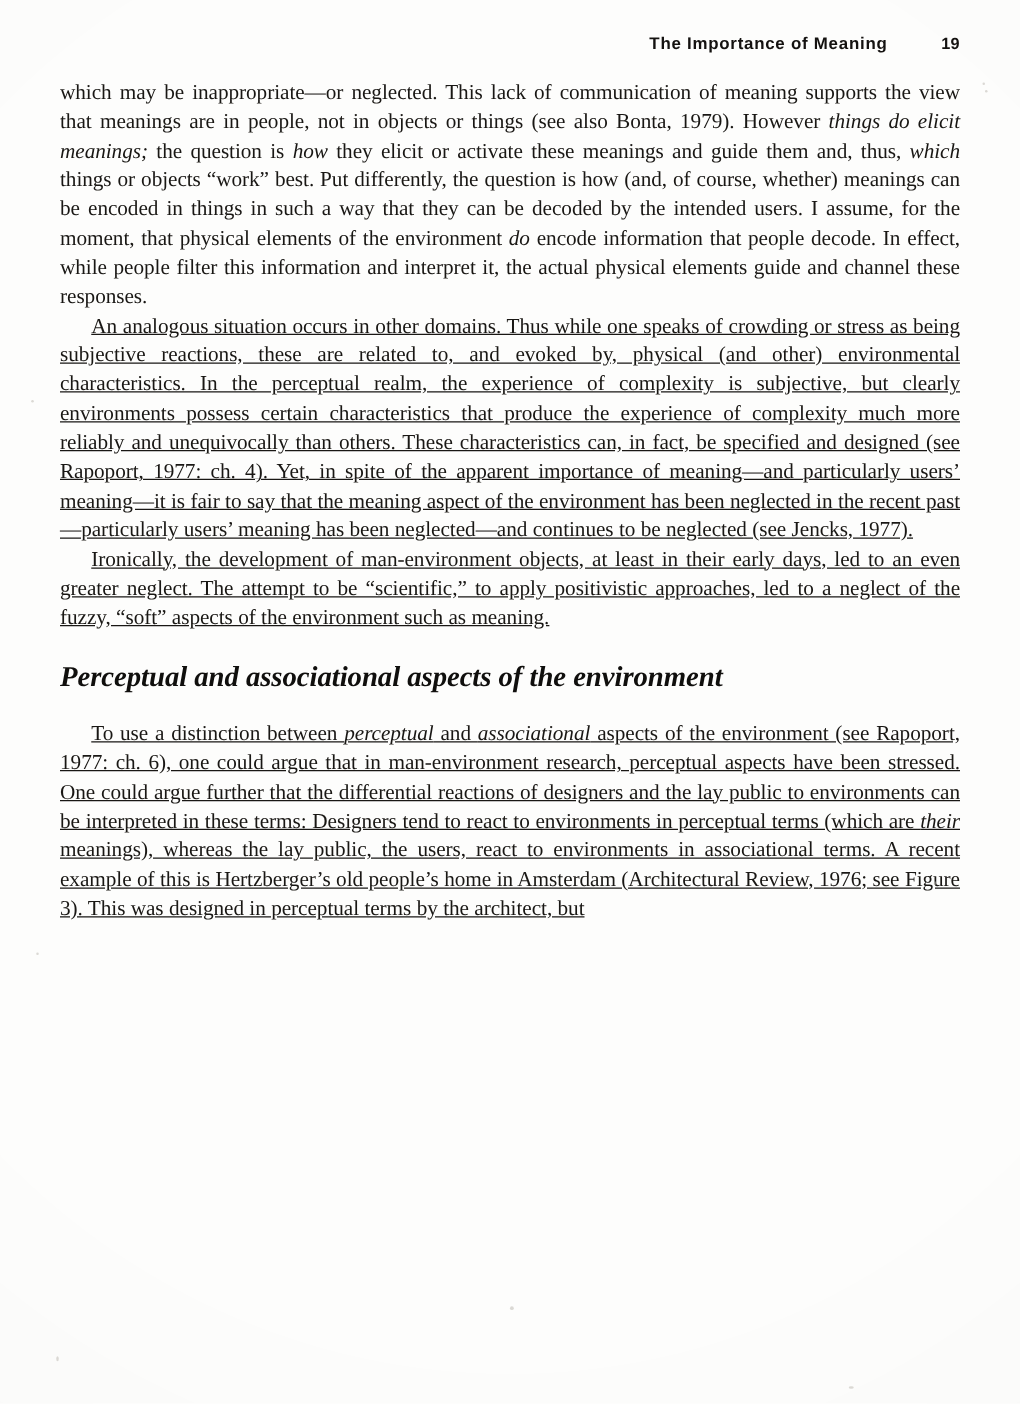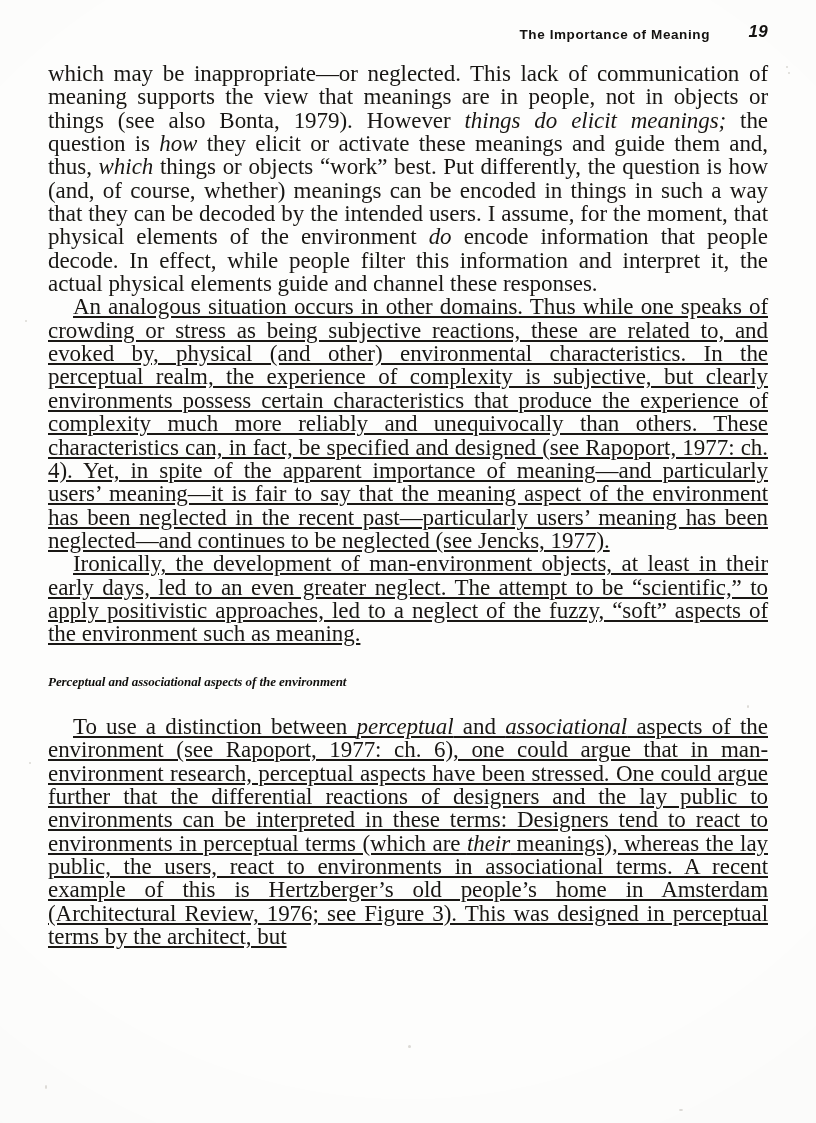--- a/index.html
+++ b/index.html
@@ -48,56 +48,55 @@
     font-weight: bold;
     font-size: 13.5px;
     letter-spacing: 0.6px;
     color: #141210;
   }
   .running-head .rh-title {
     margin-right: 36px;
     white-space: nowrap;
   }
   .running-head .rh-folio {
-    font-size: 17px;
+    font-size: 13px;
     letter-spacing: 0.3px;
     min-width: 22px;
     text-align: right;
-    font-style: italic;
   }
 
   .textblock {
     position: absolute;
     top: 62px;
     left: 48px;
     width: 720px;
   }
 
   p.body {
     margin: 0;
     text-align: justify;
     text-justify: inter-word;
-    font-size: 23px;
+    font-size: 17px;
     line-height: 23.35px;
     letter-spacing: -0.05px;
     word-spacing: 0.1px;
     hyphens: none;
     color: #191714;
   }
   p.body.indent {
     text-indent: 25px;
     text-decoration: underline;
   }
   p.body i, span.ital {
     font-style: italic;
   }
 
   h2.section-heading {
     margin: 0;
-    font-size: 13px;
+    font-size: 23px;
     line-height: 23.35px;
     font-style: italic;
     font-weight: bold;
     letter-spacing: -0.05px;
     color: #100f0d;
   }
 
   .gap-before-heading { height: 24px; }
   .gap-after-heading  { height: 22px; }
 </style>

